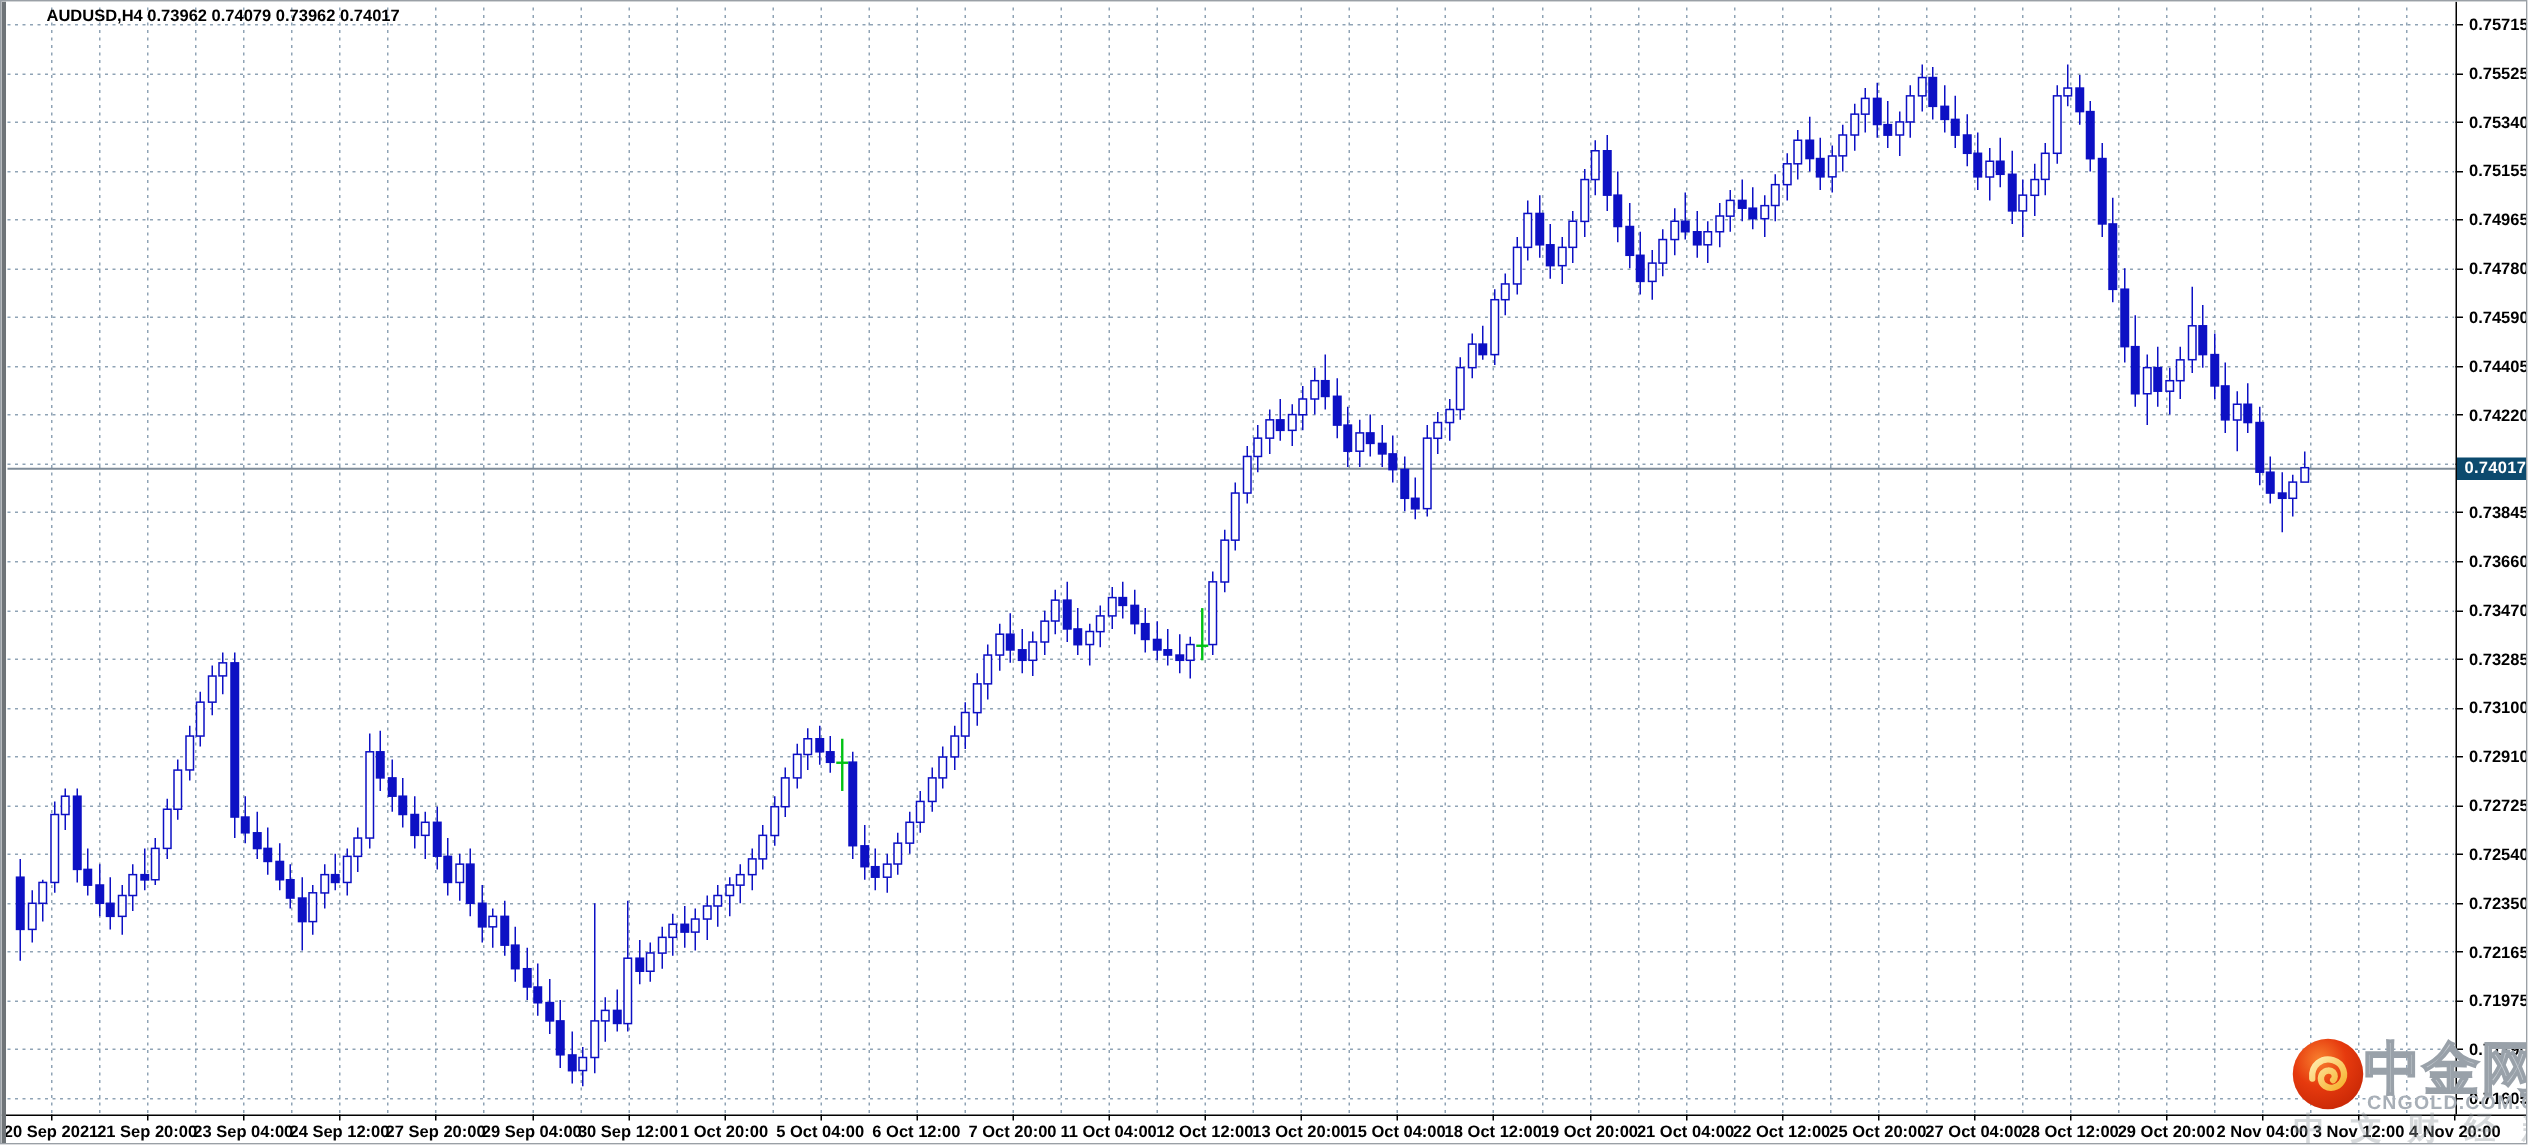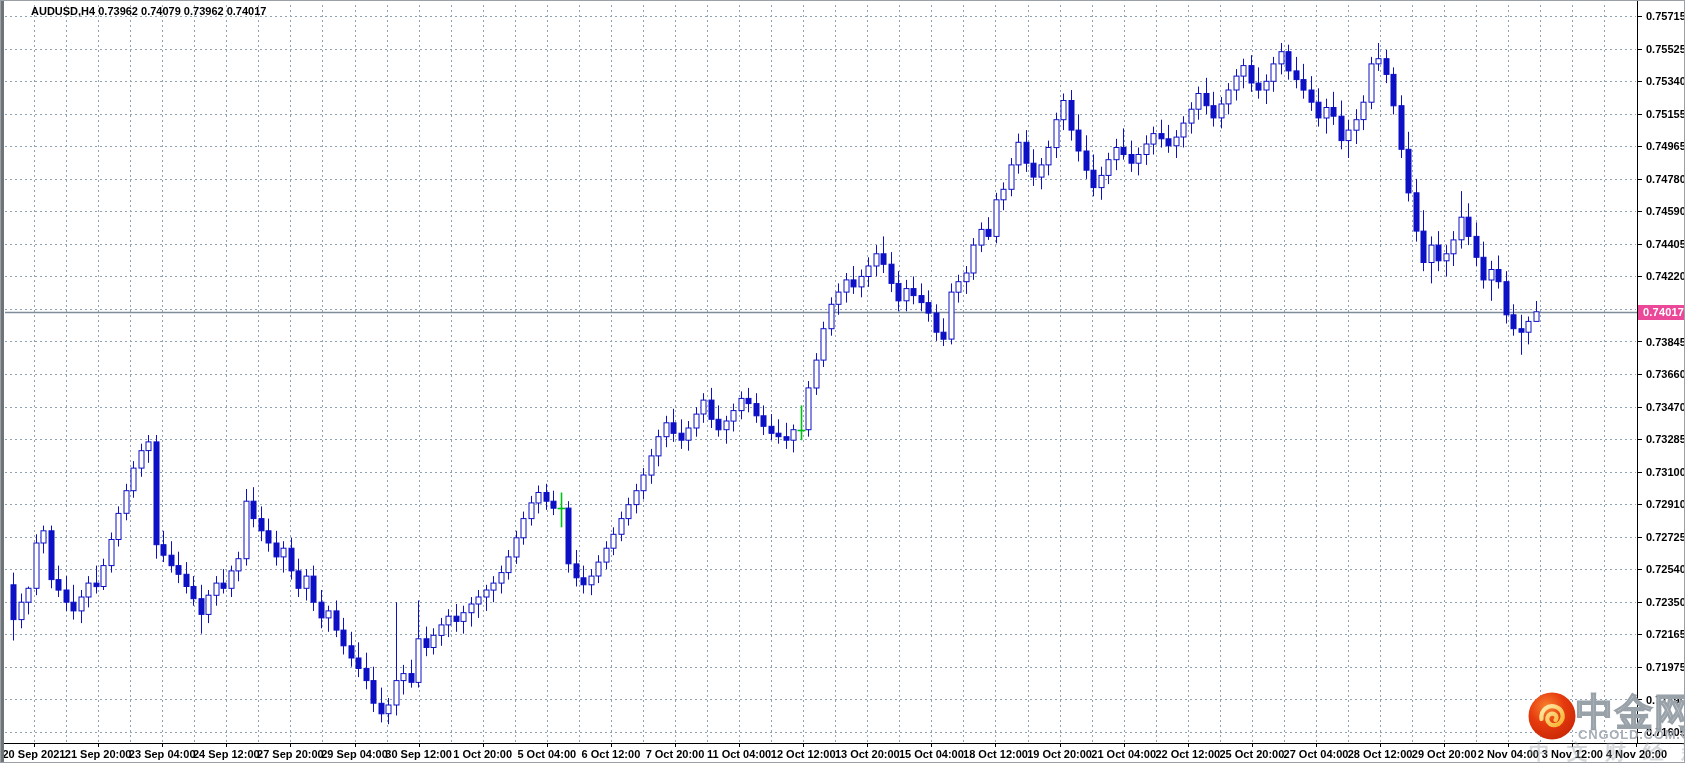--- a/index.html
+++ b/index.html
@@ -13,21 +13,21 @@
     background:#6f7478;z-index:5;
   }
   #chart-svg{position:absolute;left:0;top:0;}
   #chart-svg text{font-family:"Liberation Sans",sans-serif;font-size:11px;font-weight:700;fill:#000;}
   .chart-title{
     position:absolute;left:9px;top:4px;z-index:6;
     font:700 11px "Liberation Sans",sans-serif;color:#000;white-space:pre;margin-left:21px;
   }
   .price-tag{
     position:absolute;left:1637px;top:304px;width:48px;height:15px;z-index:6;
-    background:#ec4899;color:#fff;font:700 11px "Liberation Sans",sans-serif;
+    background:#0c4a6e;color:#fff;font:700 11px "Liberation Sans",sans-serif;
     line-height:15px;padding-left:5px;box-sizing:border-box;letter-spacing:0.2px;
   }
   .watermark{position:absolute;left:0;top:0;width:1685px;height:759px;z-index:7;pointer-events:none;}
   .wm-logo{position:absolute;left:1527px;top:691px;width:48px;height:48px;}
   .wm-name{
     position:absolute;left:1575px;top:686px;
     font:700 38px "Liberation Sans",sans-serif;
     color:#c6ccd2;-webkit-text-stroke:1.2px #99a1a9;letter-spacing:1px;white-space:nowrap;
   }
   .wm-url{

